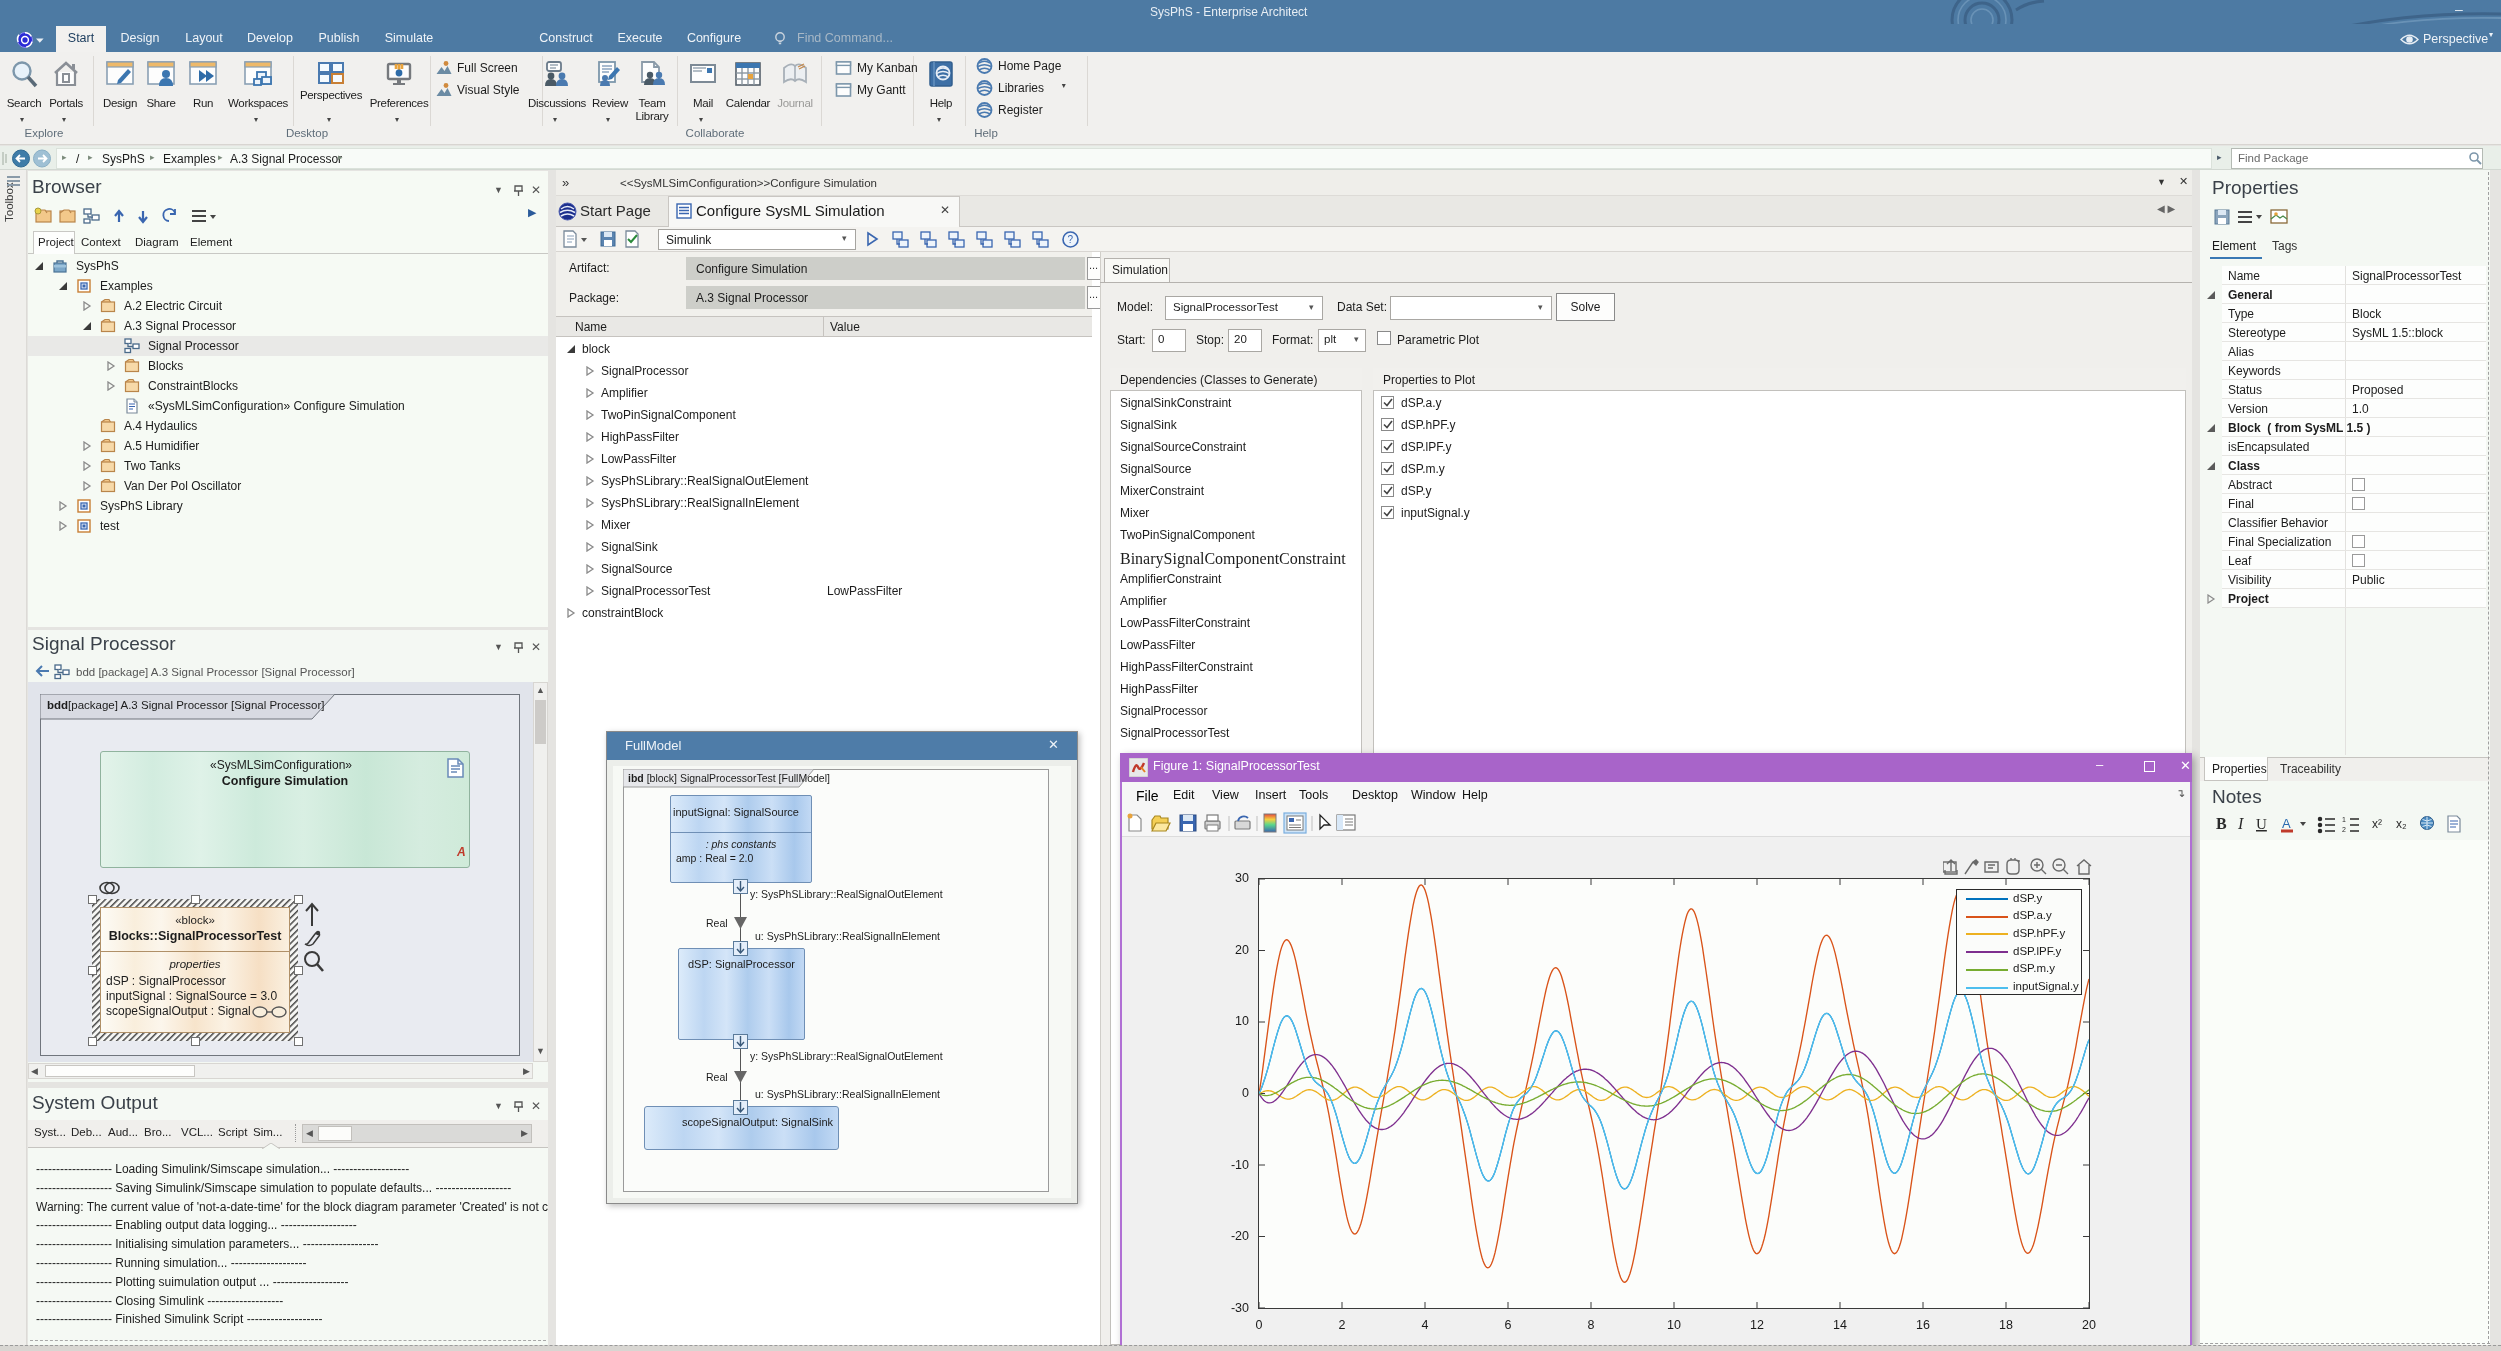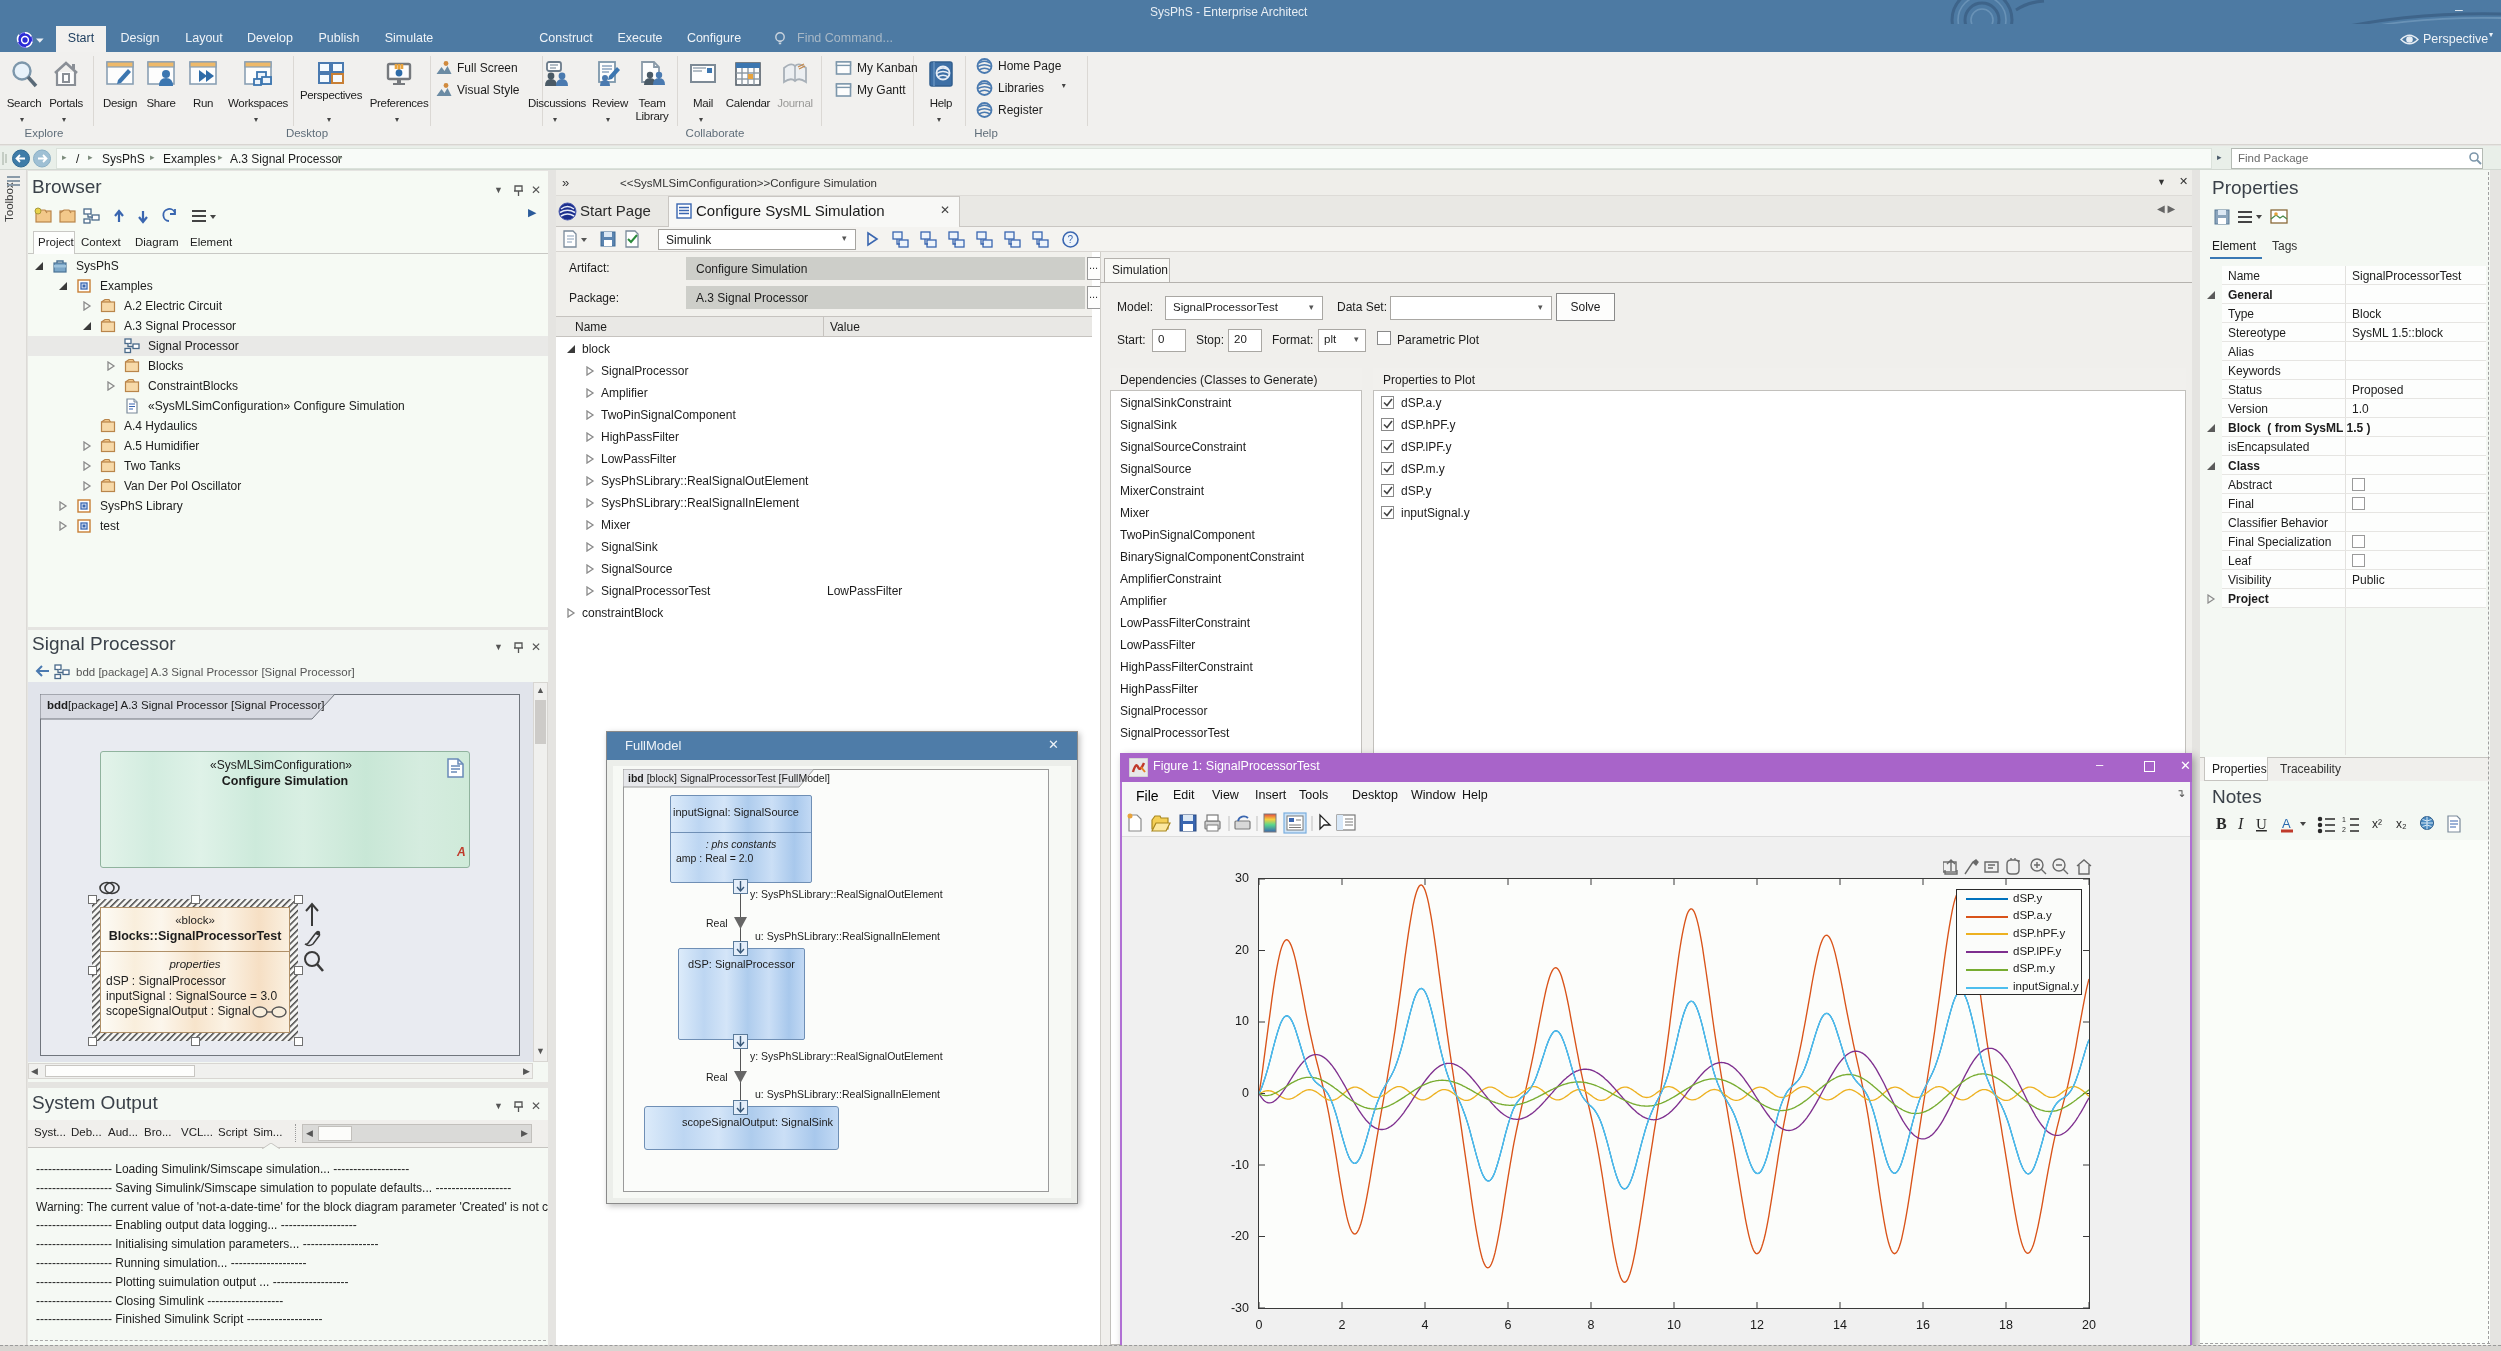--- a/index.html
+++ b/index.html
@@ -724,21 +724,21 @@
 <div class="a" style="left:1110px;top:368px;width:252px;height:977px;background:#fff;border:1px solid #c2c0bc;"></div>
 <div class="a" style="left:1110px;top:368px;width:252px;height:23px;background:#f1f0ed;border-bottom:1px solid #c2c0bc;"></div>
 <div class="a tt" style="left:1120px;top:373px;font-size:12px;">Dependencies (Classes to Generate)</div>
 <div class="a tt" style="left:1120px;top:396px;font-size:12px;">SignalSinkConstraint</div>
 <div class="a tt" style="left:1120px;top:418px;font-size:12px;">SignalSink</div>
 <div class="a tt" style="left:1120px;top:440px;font-size:12px;">SignalSourceConstraint</div>
 <div class="a tt" style="left:1120px;top:462px;font-size:12px;">SignalSource</div>
 <div class="a tt" style="left:1120px;top:484px;font-size:12px;">MixerConstraint</div>
 <div class="a tt" style="left:1120px;top:506px;font-size:12px;">Mixer</div>
 <div class="a tt" style="left:1120px;top:528px;font-size:12px;">TwoPinSignalComponent</div>
-<div class="a tt" style="left:1120px;top:550px;font-size:12px;">BinarySignalComponentConstraint</div>
+<div class="a tt" style="left:1120px;top:550px;font-size:16px;font-family:Liberation Serif, serif;">BinarySignalComponentConstraint</div>
 <div class="a tt" style="left:1120px;top:572px;font-size:12px;">AmplifierConstraint</div>
 <div class="a tt" style="left:1120px;top:594px;font-size:12px;">Amplifier</div>
 <div class="a tt" style="left:1120px;top:616px;font-size:12px;">LowPassFilterConstraint</div>
 <div class="a tt" style="left:1120px;top:638px;font-size:12px;">LowPassFilter</div>
 <div class="a tt" style="left:1120px;top:660px;font-size:12px;">HighPassFilterConstraint</div>
 <div class="a tt" style="left:1120px;top:682px;font-size:12px;">HighPassFilter</div>
 <div class="a tt" style="left:1120px;top:704px;font-size:12px;">SignalProcessor</div>
 <div class="a tt" style="left:1120px;top:726px;font-size:12px;">SignalProcessorTest</div>
 <div class="a" style="left:1373px;top:368px;width:813px;height:977px;background:#fff;border:1px solid #c2c0bc;"></div>
 <div class="a" style="left:1373px;top:368px;width:813px;height:23px;background:#f1f0ed;border-bottom:1px solid #c2c0bc;"></div>

